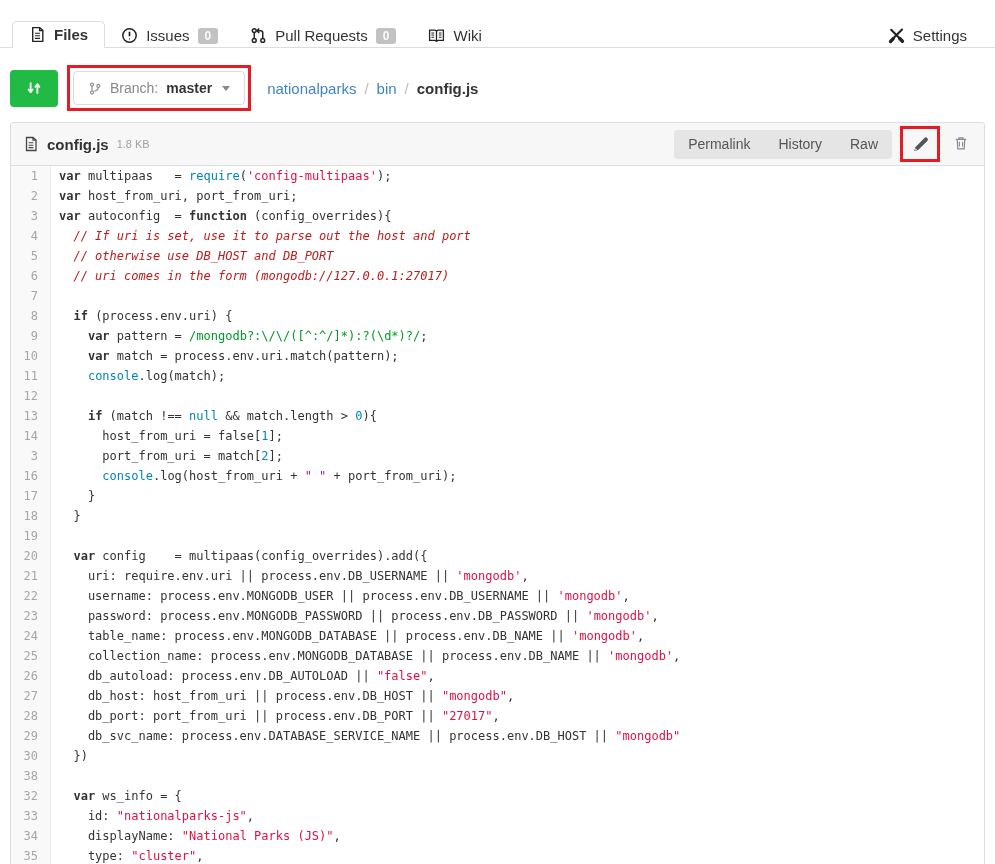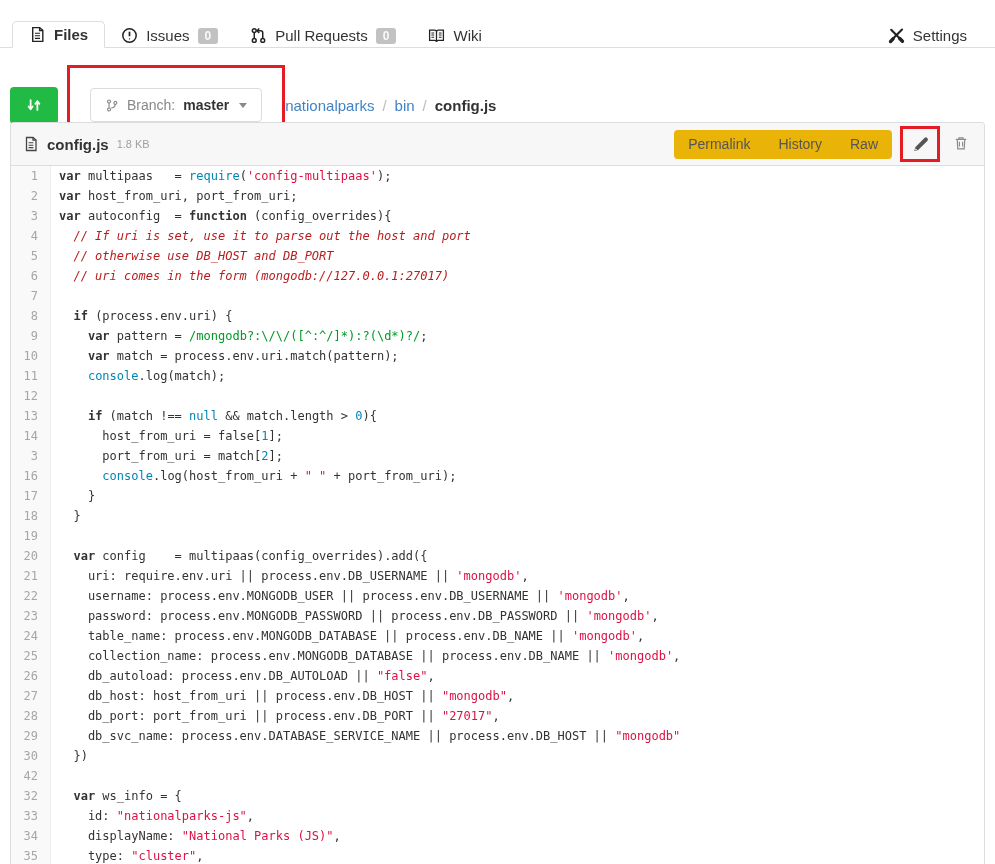--- a/index.html
+++ b/index.html
@@ -31,55 +31,55 @@
   .ticon { display: inline-flex; width: 17px; height: 17px; }
   .ticon svg { width: 100%; height: 100%; }
   
   .toolbar { display: flex; align-items: center; padding: 17px 10px 0 10px; }
   .compare-btn {
     width: 48px; height: 37px; background: #21ba45; border: none;
     border-radius: 4px; display: flex; align-items: center; justify-content: center;
     cursor: pointer;
   }
   .annot {
-    border: 3px solid #e51c23; padding: 20px; margin-left: 9px;
+    border: 3px solid #e51c23; padding: 3px; margin-left: 9px;
     display: inline-flex; align-items: center;
   }
   .branch-btn {
     display: flex; align-items: center; gap: 8px;
     background: #fff; border: 1px solid #dcdcdc; border-radius: 4px;
     height: 34px; padding: 0 14px; font-size: 14px; color: #888; cursor: pointer;
     min-width: 132px;
   }
   .branch-btn b { color: #333; }
   .caret {
     width: 0; height: 0; border-left: 4px solid transparent;
     border-right: 4px solid transparent; border-top: 5px solid #888;
     margin-left: 2px;
   }
-  .breadcrumb { font-size: 15px; display: flex; gap: 8px; align-items: center; }
+  .breadcrumb { font-size: 15px; margin-left: 16px; display: flex; gap: 8px; align-items: center; }
   .breadcrumb .link { color: #4183c4; text-decoration: none; cursor: pointer; }
   .breadcrumb .sep { color: #bbb; }
   .breadcrumb .cur { color: #333; font-weight: bold; }
   
   .filebox {
     position: absolute; left: 10px; right: 10px; top: 122px; bottom: 0;
     border: 1px solid #ddd; border-bottom: none; border-radius: 4px 4px 0 0;
     overflow: hidden; background: #fff;
   }
   .filehead {
     height: 43px; background: #f7f7f7; border-bottom: 1px solid #ddd;
     display: flex; align-items: center; padding: 0 12px;
   }
   .fh-icon { display: inline-flex; width: 16px; height: 16px; margin-right: 8px; }
   .fh-icon svg { width: 100%; height: 100%; }
   .fh-name { font-size: 15px; font-weight: bold; color: #333; }
   .fh-size { font-size: 11px; color: #a0a0a0; margin-left: 8px; }
   .btn-group {
-    margin-left: auto; display: flex; background: #eab308; border-radius: 4px;
+    margin-left: auto; display: flex; background: #e5e5e5; border-radius: 4px;
     height: 29px; align-items: center; overflow: hidden;
   }
   .btn-group .gbtn {
     padding: 0 14px; font-size: 14px; color: #555; line-height: 29px; cursor: pointer;
   }
   .icon-btn {
     background: none; border: none; cursor: pointer; display: inline-flex;
     width: 22px; height: 22px; align-items: center; justify-content: center;
   }
   .icon-btn svg { width: 17px; height: 17px; }
@@ -359,21 +359,21 @@
       </div>
       <div class="code-row">
         <span class="ln">29</span>
         <span class="cl"><span class="tp">    db_svc_name: process.env.DATABASE_SERVICE_NAME || process.env.DB_HOST || </span><span class="ts">"mongodb"</span></span>
       </div>
       <div class="code-row">
         <span class="ln">30</span>
         <span class="cl"><span class="tp">  })</span></span>
       </div>
       <div class="code-row">
-        <span class="ln">42</span>
+        <span class="ln">38</span>
         <span class="cl"></span>
       </div>
       <div class="code-row">
         <span class="ln">32</span>
         <span class="cl"><span class="tp">  </span><span class="tk">var</span><span class="tp"> ws_info = {</span></span>
       </div>
       <div class="code-row">
         <span class="ln">33</span>
         <span class="cl"><span class="tp">    id: </span><span class="ts">"nationalparks-js"</span><span class="tp">,</span></span>
       </div>

